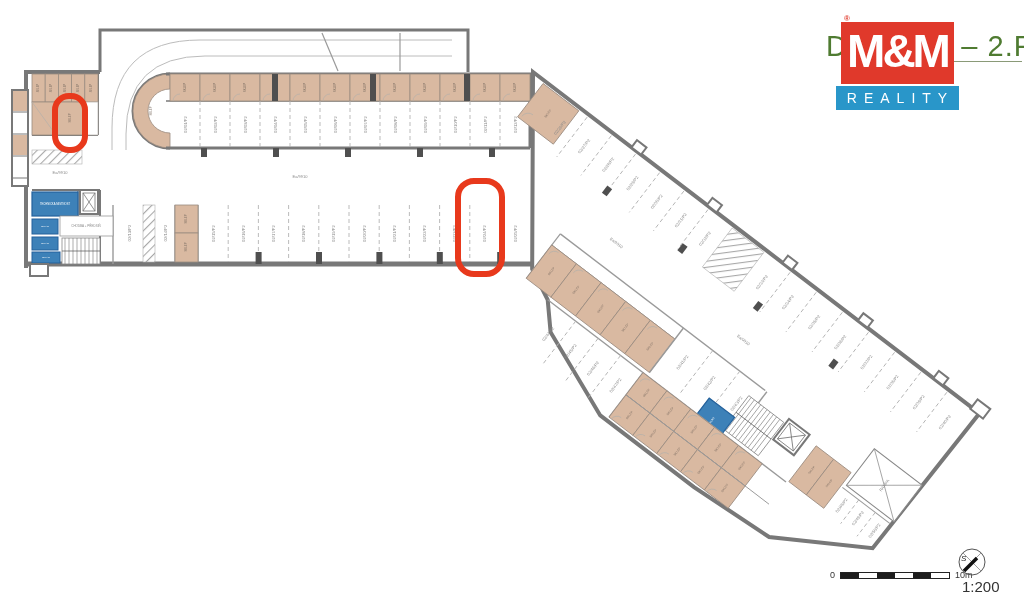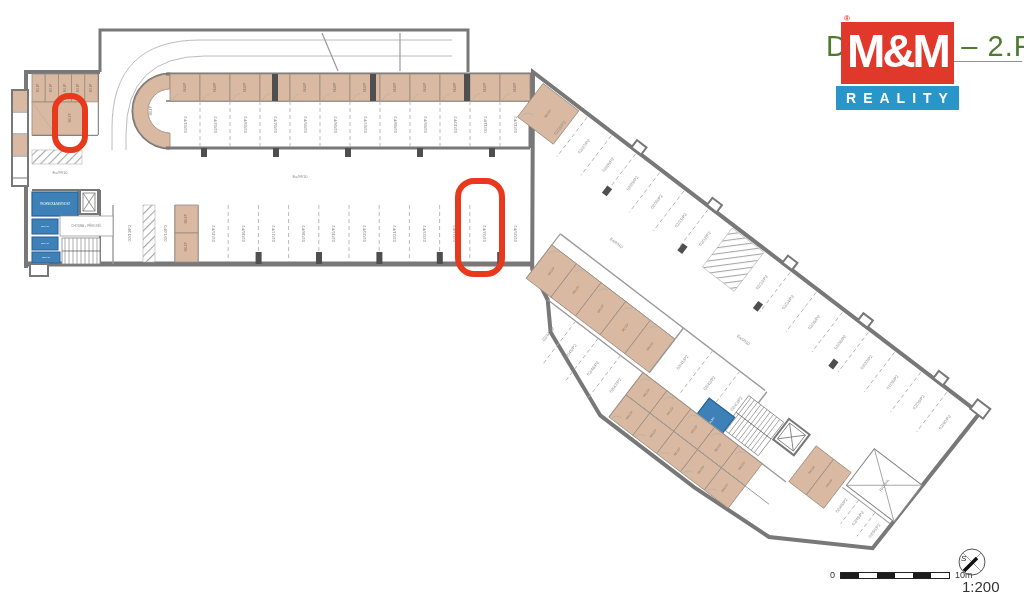--- a/index.html
+++ b/index.html
@@ -10,21 +10,21 @@
 
   
   #title-block{position:absolute;left:826px;top:30px;z-index:1;
     font-size:29px;font-weight:500;letter-spacing:1px;color:#4f7b31;white-space:nowrap;}
   #title-underline{position:absolute;left:948px;top:61px;width:74px;height:1px;background:#8a9a78;z-index:1;}
   #logo{position:absolute;left:836px;top:14px;z-index:2;width:130px;}
   #logo-reg{position:absolute;left:8px;top:0px;font-size:8px;color:#e0392b;font-weight:700;}
   #logo-red{position:absolute;left:5px;top:8px;width:113px;height:62px;background:#e0392b;
     color:#ffffff;font-weight:800;font-size:46px;letter-spacing:-3px;text-align:center;line-height:58px;}
   #logo-blue{position:absolute;left:0px;top:72px;width:123px;height:24px;background:#2996c9;
-    color:#ffffff;font-weight:700;font-size:14px;letter-spacing:7px;text-align:center;line-height:24px;
+    color:#ffffff;font-weight:400;font-size:14px;letter-spacing:7px;text-align:center;line-height:24px;
     padding-left:6px;box-sizing:border-box;}
 
   
   #scalebar{position:absolute;left:830px;top:570px;display:flex;align-items:center;gap:5px;
     font-size:9px;color:#333;}
   #scalebar .bar{width:108px;height:5px;border:1px solid #222;
     background:repeating-linear-gradient(90deg,#1d1d1d 0 18px,#ffffff 18px 36px);}
   #north{position:absolute;left:956px;top:546px;width:32px;height:32px;}
   #north-letter{position:absolute;left:961px;top:554px;font-size:8px;font-style:italic;color:#222;z-index:3;}
   #scale-ratio{position:absolute;left:962px;top:578px;font-size:15px;color:#333;}

